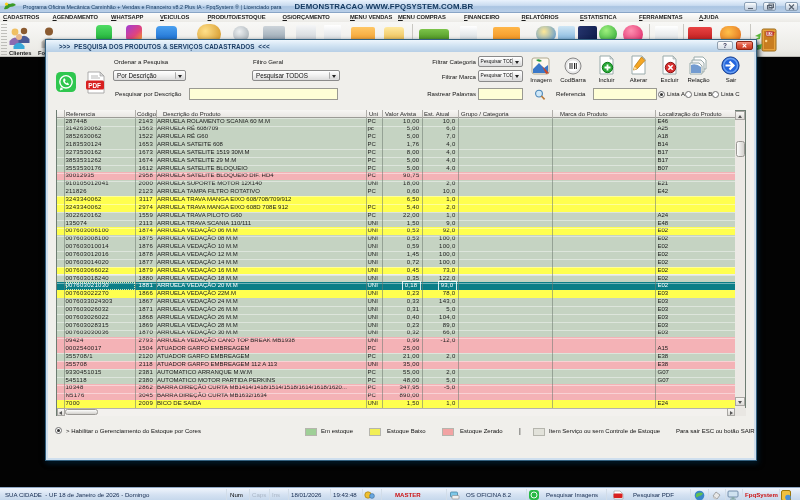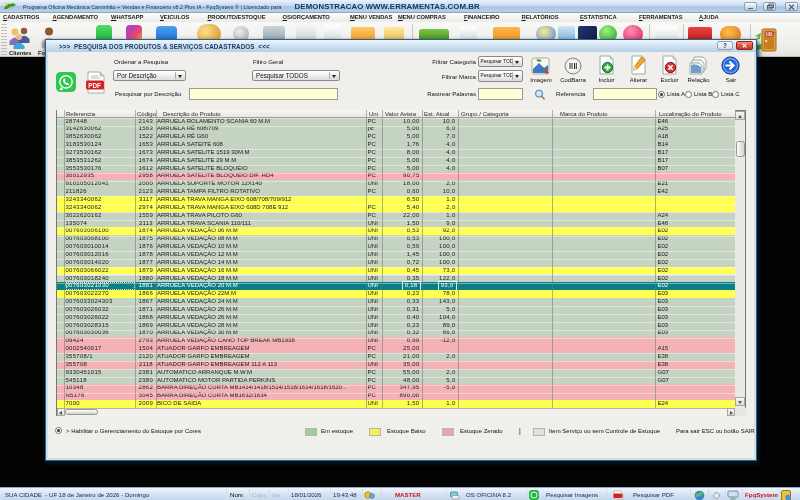--- a/index.html
+++ b/index.html
@@ -129,21 +129,21 @@
  <circle cx="13.2" cy="14" r="1.2" fill="#ffd890"></circle>
  <path d="M8 6 L2 9 L6 10 L1 13 L7 12 Z" fill="#58b838"></path>
  <path d="M9 17 L1 19 L5 20.5 L0 24 L8 22 Z" fill="#58b838"></path>
 </svg>
 </div>
 <div id="tbar">
  <svg style="left:3px;top:1px" width="14" height="11" viewBox="0 0 14 11">
         <path d="M1 8 Q3 2 7 3 Q11 1 13 4 Q10 6 7 6 Q4 9 1 8Z" fill="#3a9a28"></path>
         <circle cx="3.5" cy="3" r="1.6" fill="#ffd020"></circle>
       </svg>
- <i class="tt">Programa Oficina Mecânica Caminhão + Vendas e Financeiro v8.2 Plus IA - FpqSystem ® | Licenciado para<b>DEMONSTRACAO WWW.ERRAMENTAS.COM.BR</b></i>
+ <i class="tt">Programa Oficina Mecânica Caminhão + Vendas e Financeiro v8.2 Plus IA - FpqSystem ® | Licenciado para<b>DEMONSTRACAO WWW.FPQSYSTEM.COM.BR</b></i>
  <span class="wbtn" style="left:744px">
         <svg width="11" height="8">
           <line x1="3" y1="5.5" x2="8" y2="5.5" stroke="#56606e" stroke-width="1.1"></line>
         </svg>
       </span>
  <span class="wbtn" style="left:763px">
         <svg width="11" height="8">
           <rect x="3.5" y="2.5" width="4.5" height="3.5" fill="none" stroke="#56606e" stroke-width="1"></rect>
           <rect x="5" y="1" width="4.5" height="3.5" fill="none" stroke="#56606e" stroke-width="1"></rect>
         </svg>

